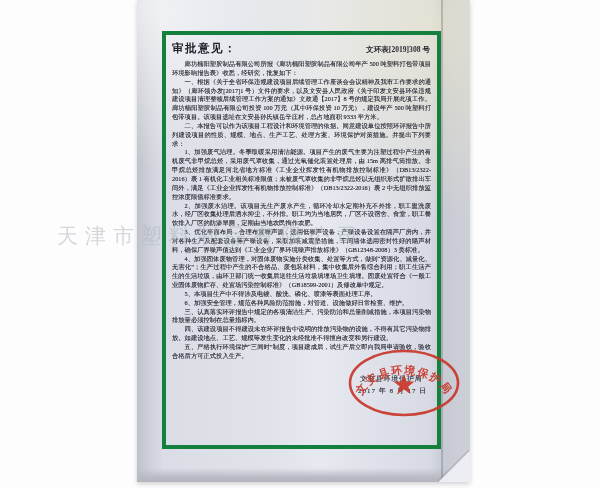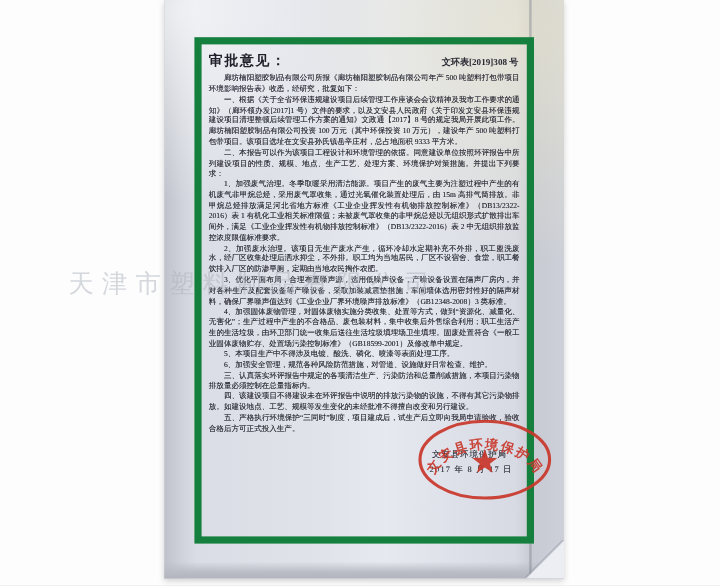--- a/index.html
+++ b/index.html
@@ -23,21 +23,21 @@
     position:absolute;left:441px;top:0;width:2px;height:480px;z-index:1;
     background:rgba(118,122,132,0.40);
   }
   .curl{
     position:absolute;left:438px;top:450px;width:32px;height:32px;z-index:2;
     background:linear-gradient(135deg, rgba(0,0,0,0) 46%, rgba(140,144,154,0.5) 49%, #eceef3 52%);
   }
   
   .doc-frame{
     position:absolute;left:162px;top:31px;width:271px;height:410px;z-index:2;
-    border:6px solid #15803d;
+    border:4px solid #15803d;
   }
   .title-row{
     display:flex;justify-content:space-between;align-items:flex-end;
     padding:6px 7px 0 6px;
   }
   .title{
     font-size:11.5px;font-weight:bold;color:#20202a;letter-spacing:1.5px;
   }
   .doc-no{
     font-size:7.6px;font-weight:bold;color:#2a2a34;padding-bottom:1px;

